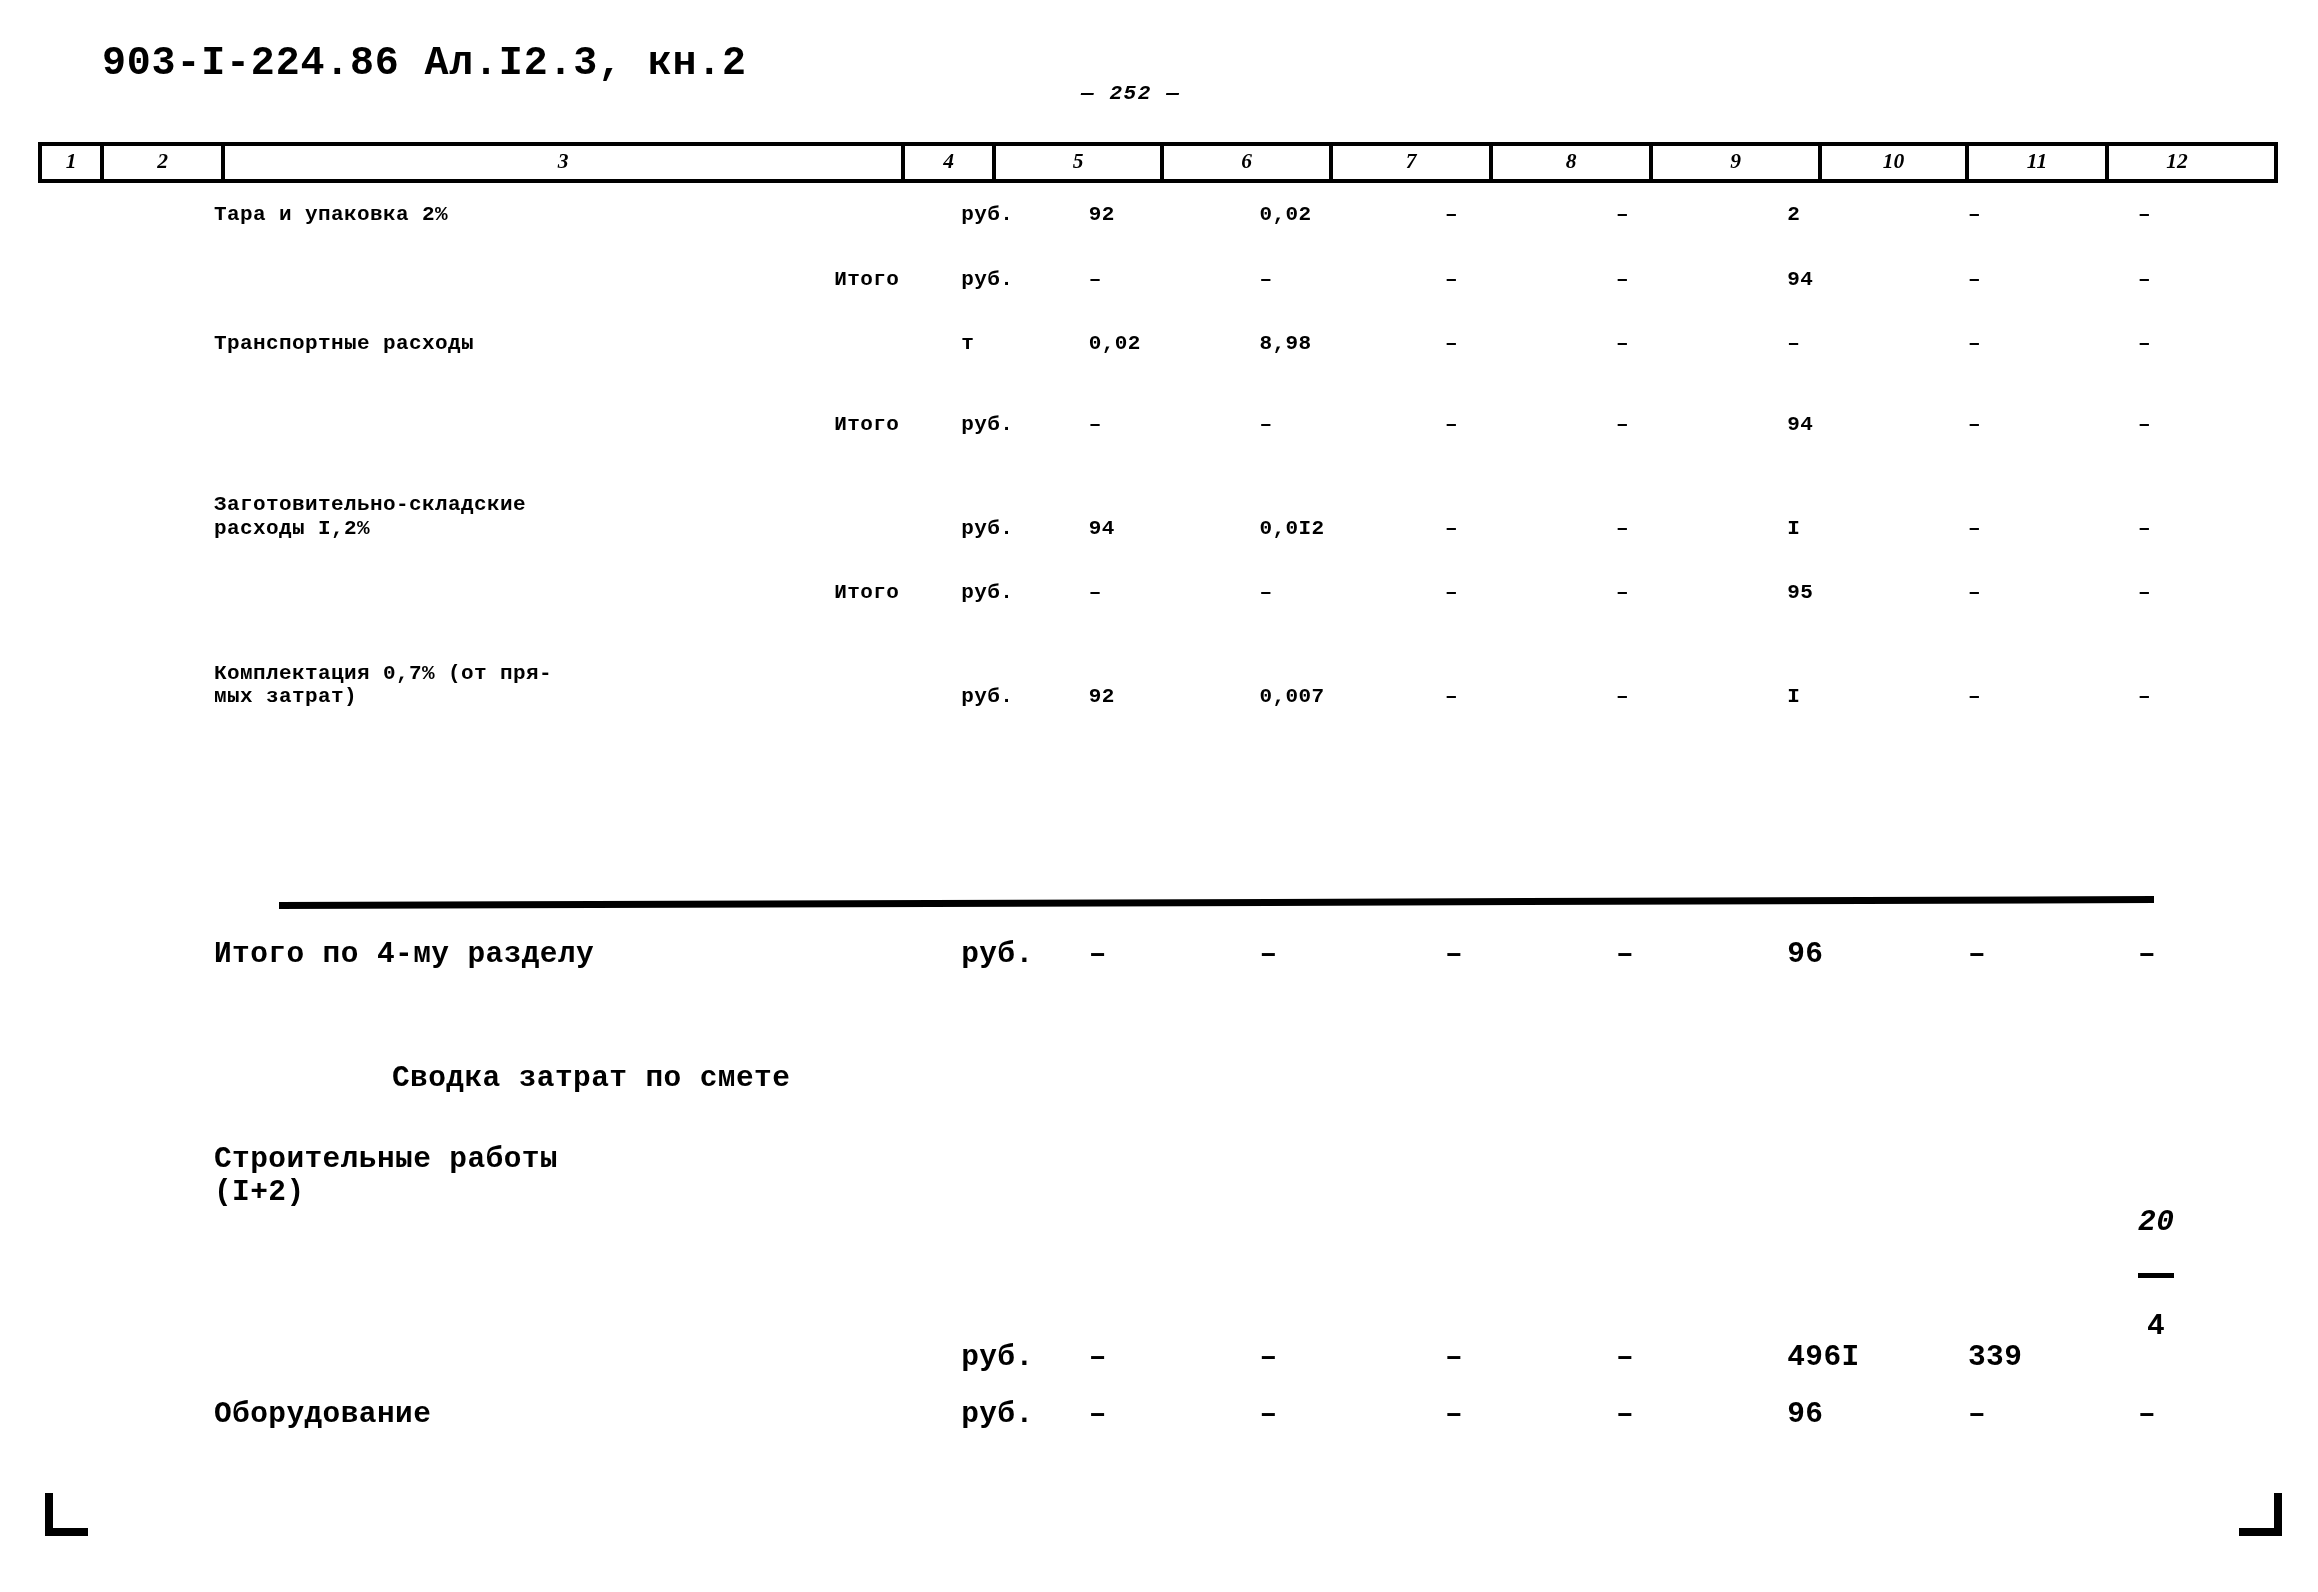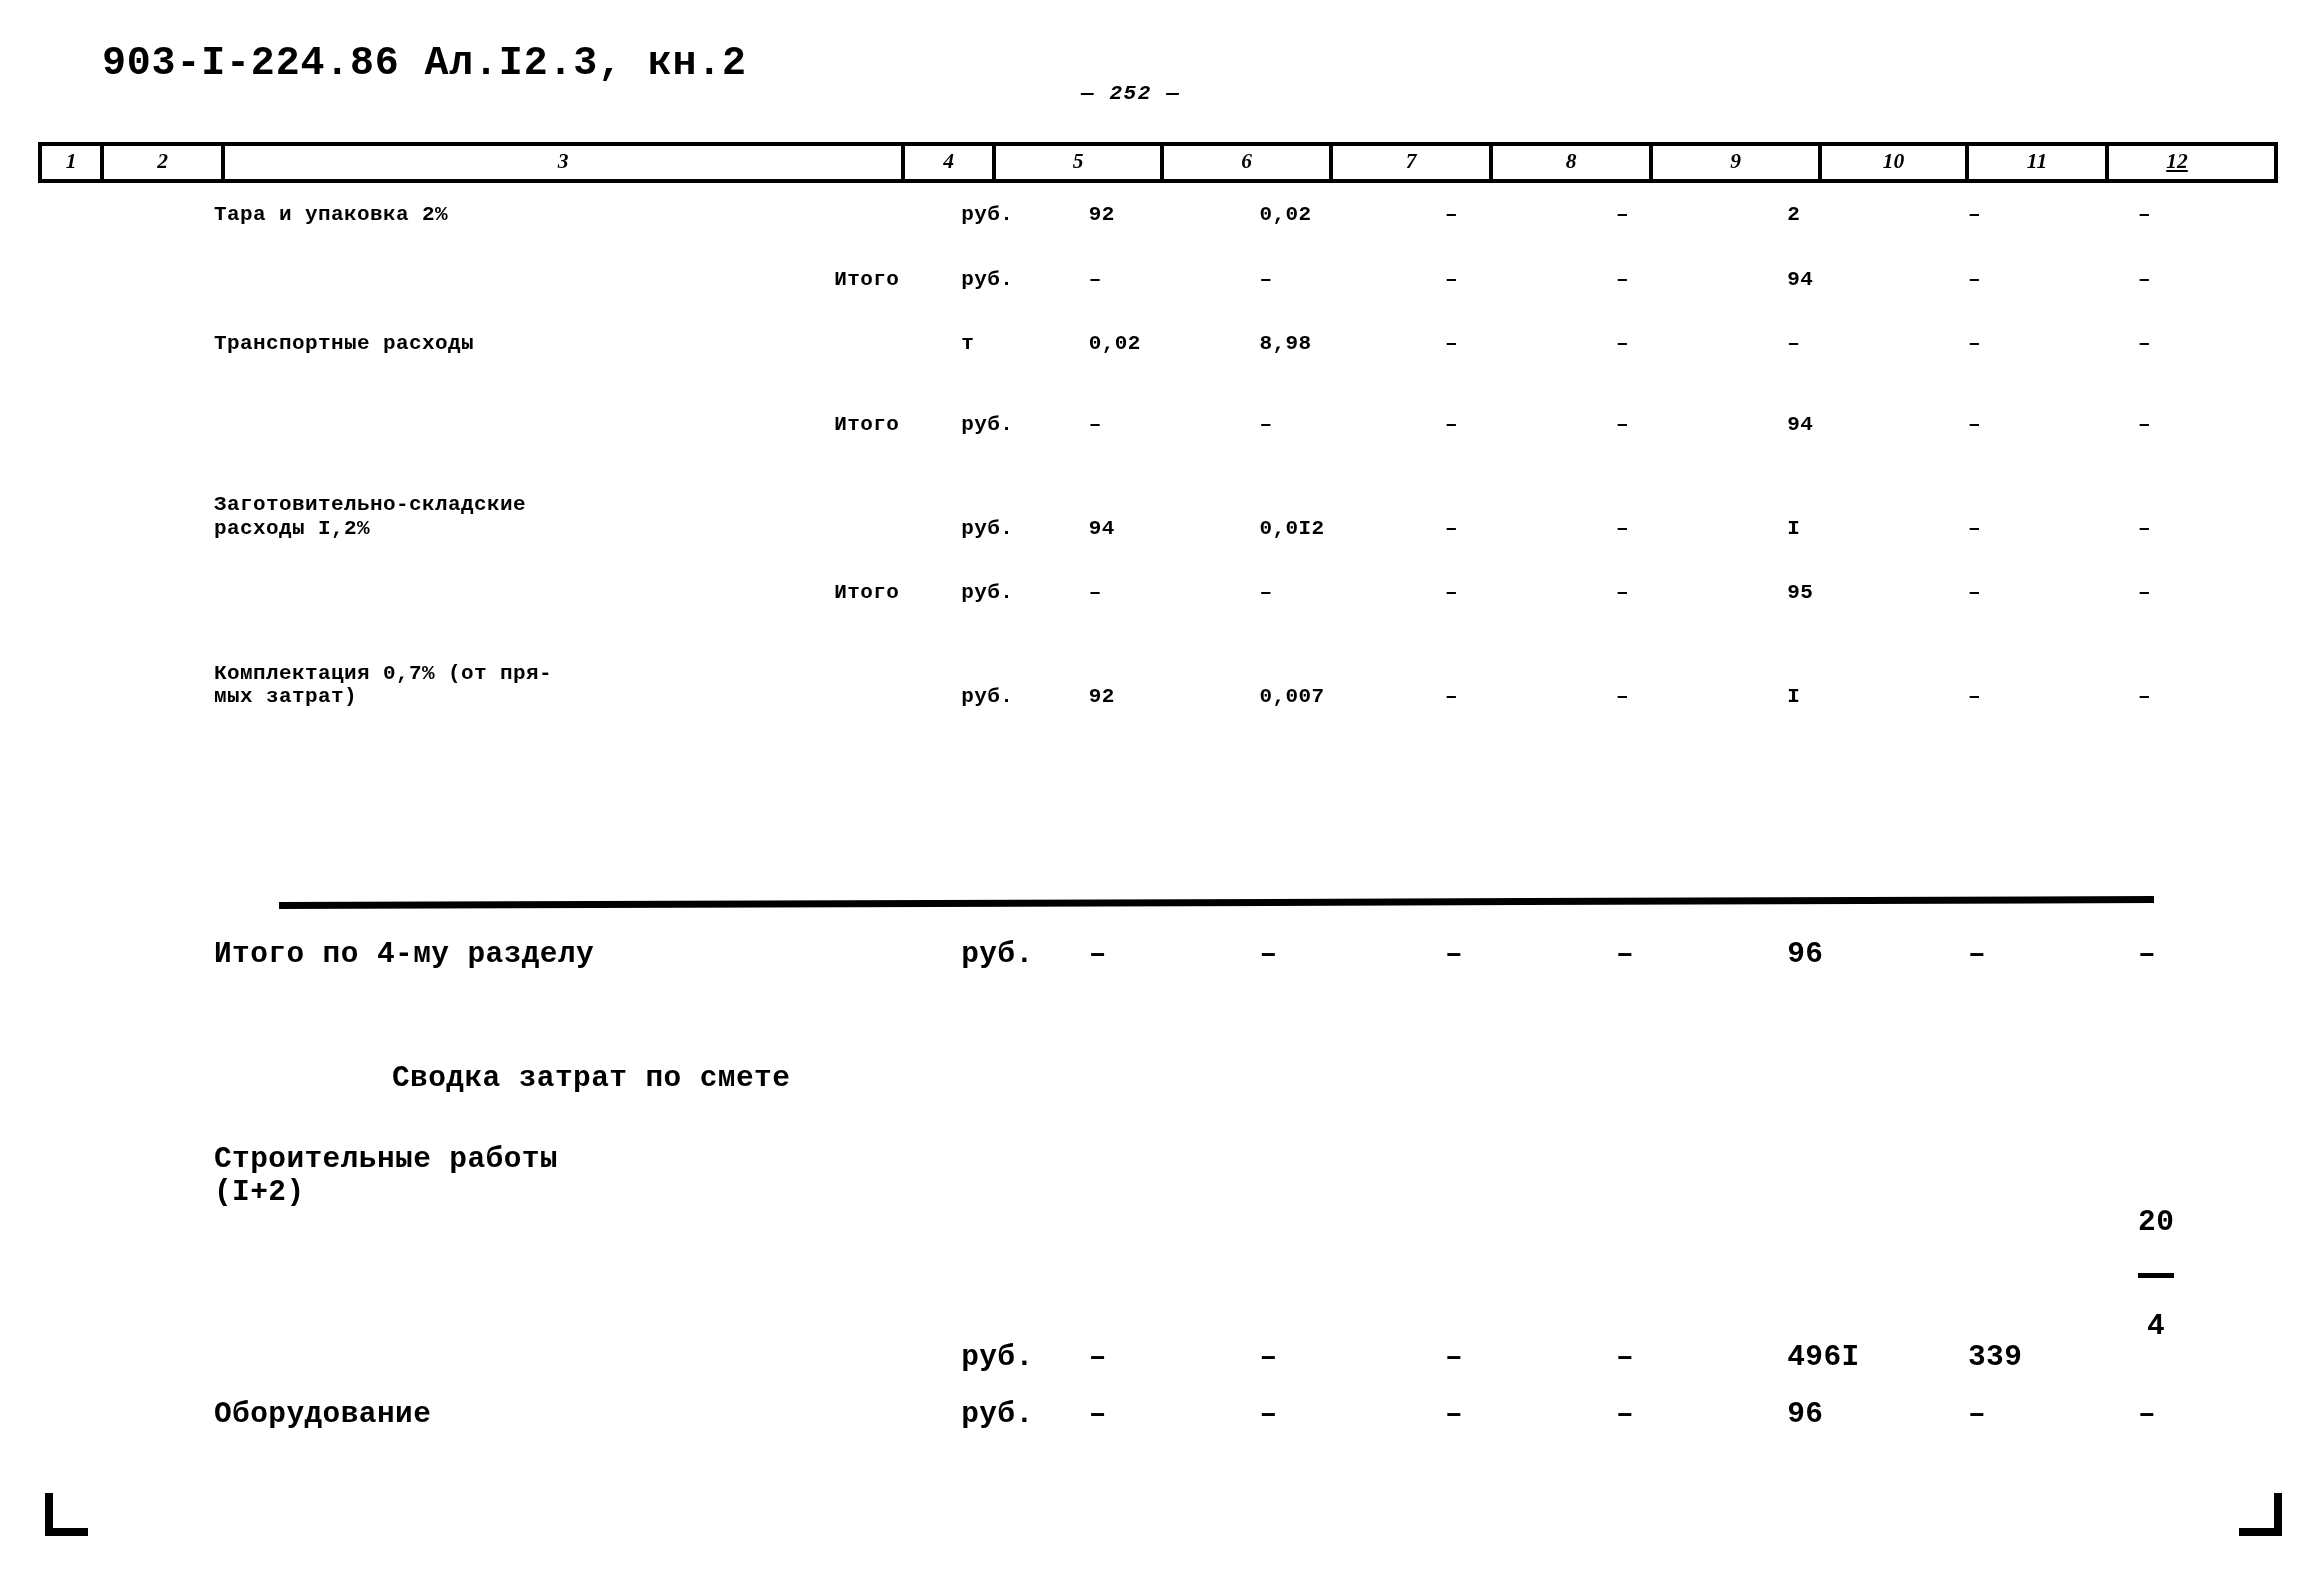--- a/index.html
+++ b/index.html
@@ -56,21 +56,21 @@
     display: flex;
     align-items: center;
     justify-content: center;
     font-size: 21.5px;
     font-weight: 700;
     font-family: "Liberation Serif", serif;
     font-style: italic;
     line-height: 1;
     padding-bottom: 1.6px;
   }
-  #col-ruler .ruler-cell:last-child { border-right: none; text-decoration: underline; }
+  #col-ruler .ruler-cell:last-child { border-right: none; }
 
   
   .rw1  { width: 62px;  }
   .rw2  { width: 121px; }
   .rw3  { width: 680px; }
   .rw4  { width: 91px; }
   .rw5  { width: 168px; }
   .rw6  { width: 169px; }
   .rw7  { width: 160px; }
   .rw8  { width: 160px; }
@@ -162,21 +162,21 @@
     white-space: nowrap;
     margin-left: 47px;
   }
 
   
   .fraction {
     display: inline-block;
     text-align: center;
     line-height: 1.05;
   }
-  .fraction .f-num { display: block; }
+  .fraction .f-num { display: block; font-style: italic; }
   .fraction .f-bar { display: block; height: 4.8px; background: #000; margin: 4px 0 2.4px 0; }
   .fraction .f-den { display: block; }
 
   
   .corner {
     position: absolute;
     width: 35px;
     height: 35px;
   }
   #corner-bottom-left {

